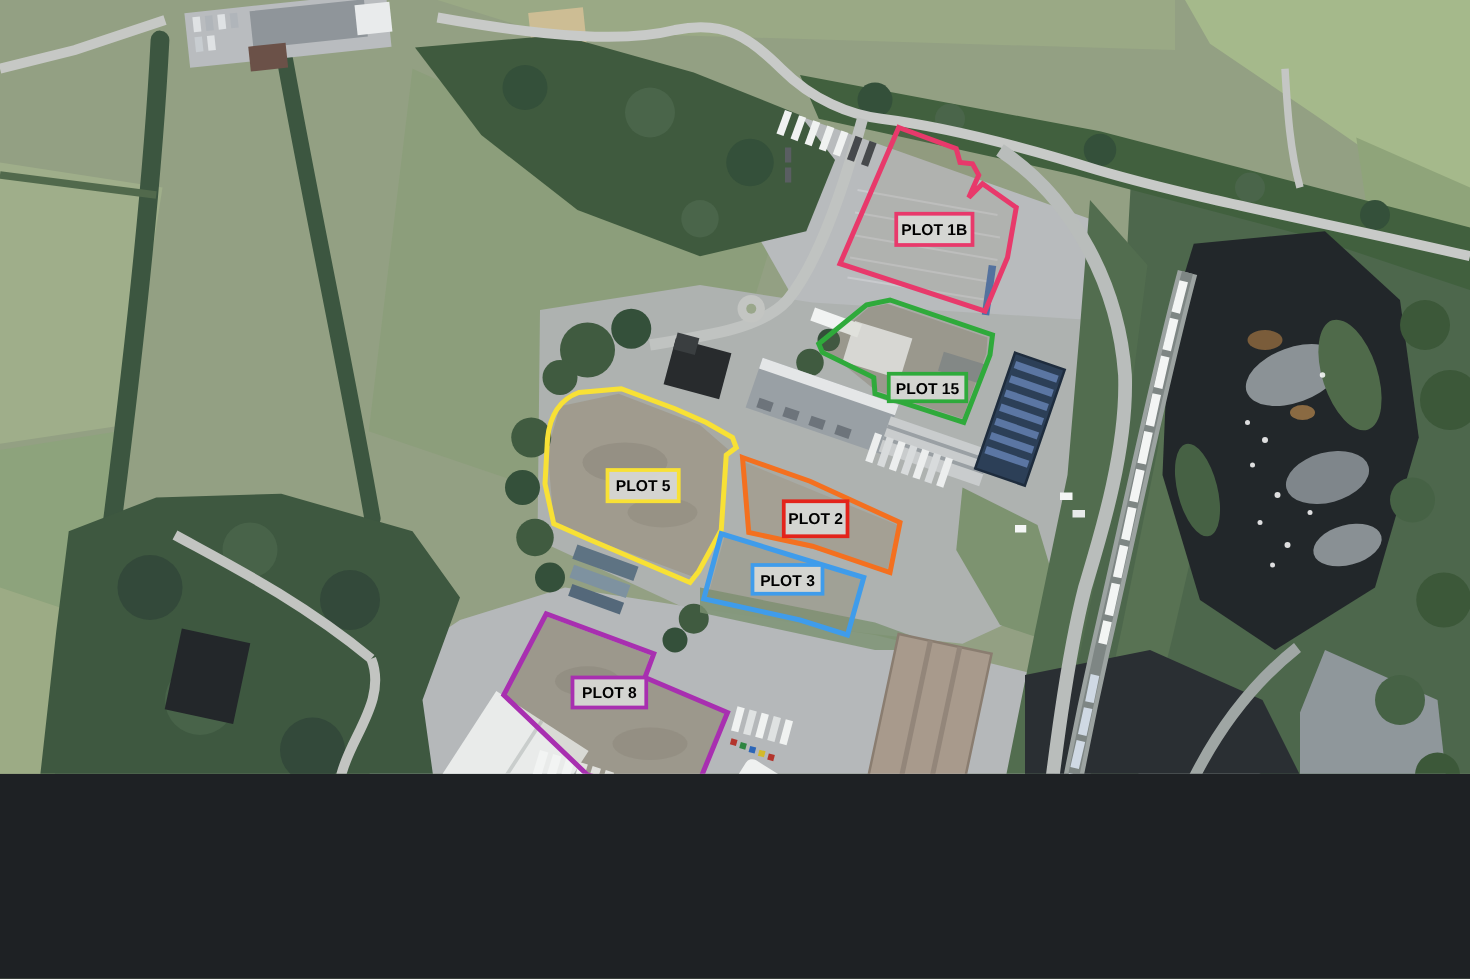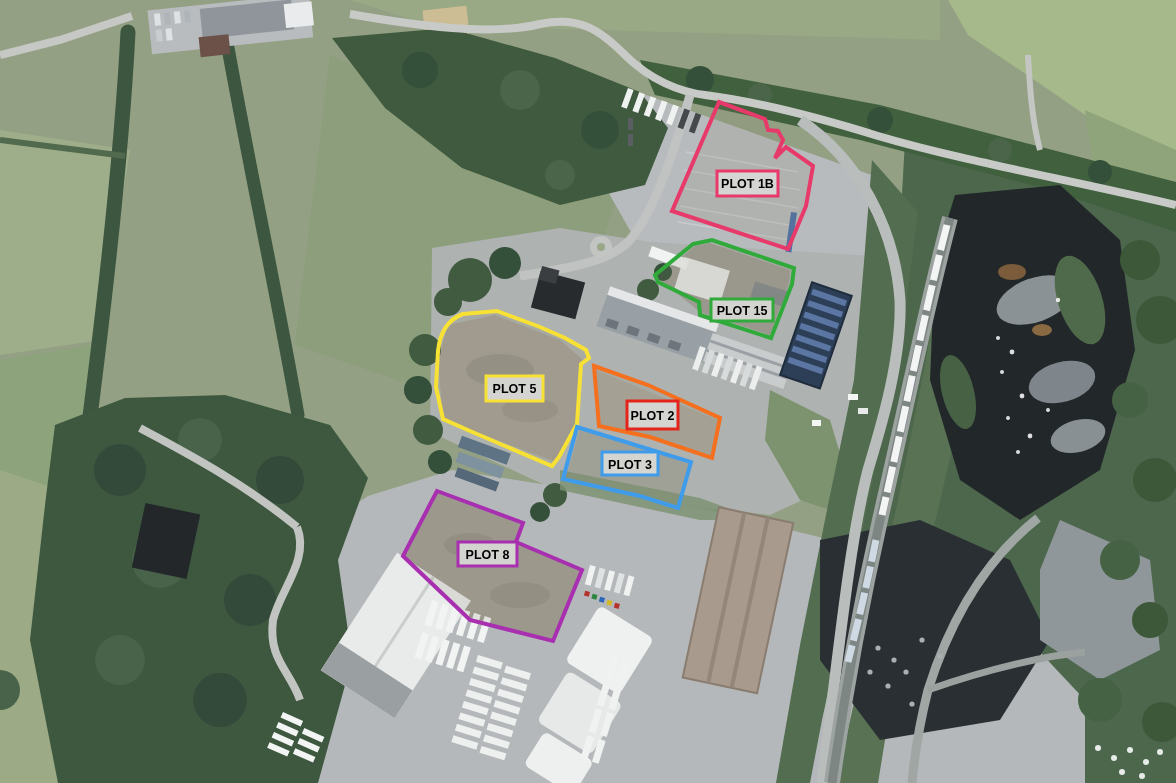--- a/index.html
+++ b/index.html
@@ -1,16 +1,16 @@
 <!DOCTYPE html>
 <html><head>
 <meta charset="utf-8">
 <style>
   html,body{margin:0;padding:0;background:#1e2124;}
-  .stage{position:relative;width:1176px;height:783px;overflow:hidden;font-family:"Liberation Sans",sans-serif;}
+  .stage{position:relative;width:1176px;height:619px;overflow:hidden;font-family:"Liberation Sans",sans-serif;}
   .stage svg{display:block;width:1176px;height:783px;}
   .plot-outline{fill:rgba(139,130,108,0.16);stroke-width:4;stroke-linejoin:miter;}
   .plot-label-box{stroke-width:3;fill:#d8d9d6;fill-opacity:0.92;}
   .plot-label-text{font-family:"Liberation Sans",sans-serif;font-size:12.5px;font-weight:bold;text-anchor:middle;}
 </style>
 </head>
 <body>
 
 <div class="stage">
 <svg viewBox="0 0 1176 783" xmlns="http://www.w3.org/2000/svg">

